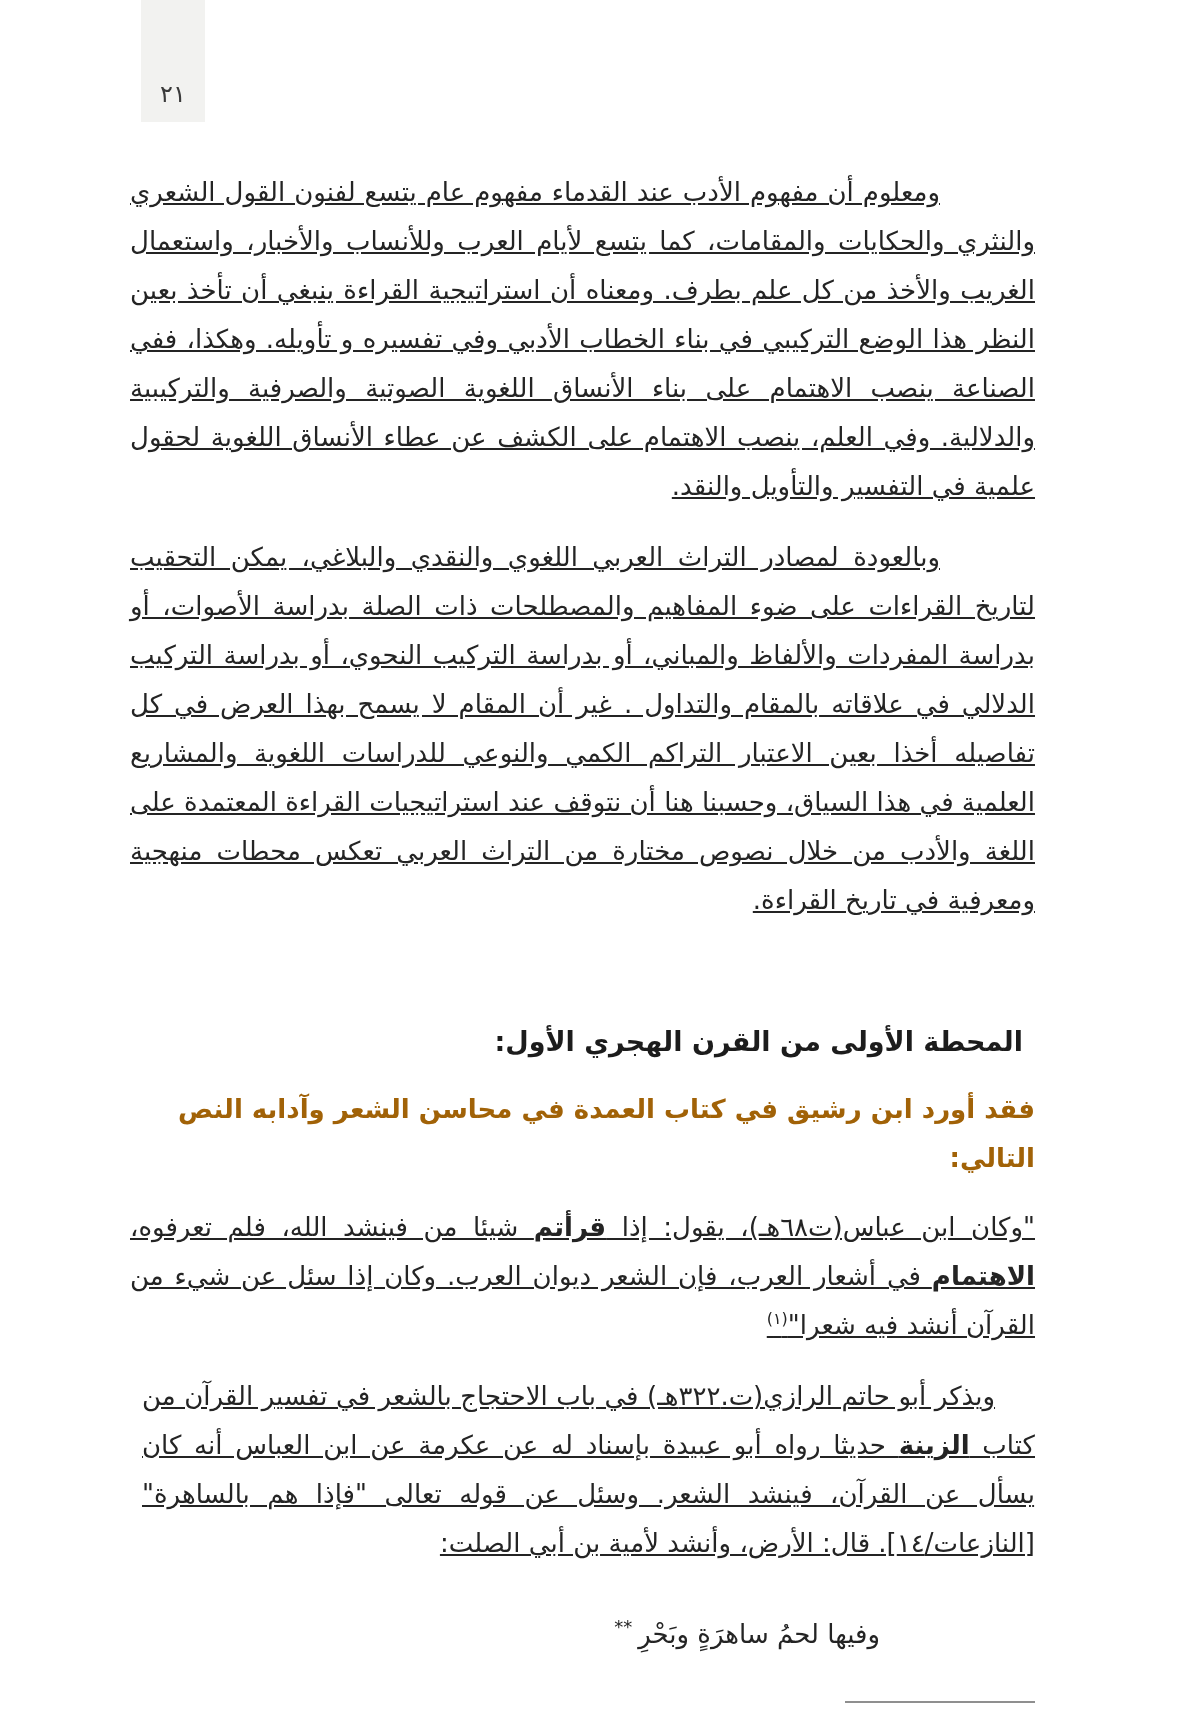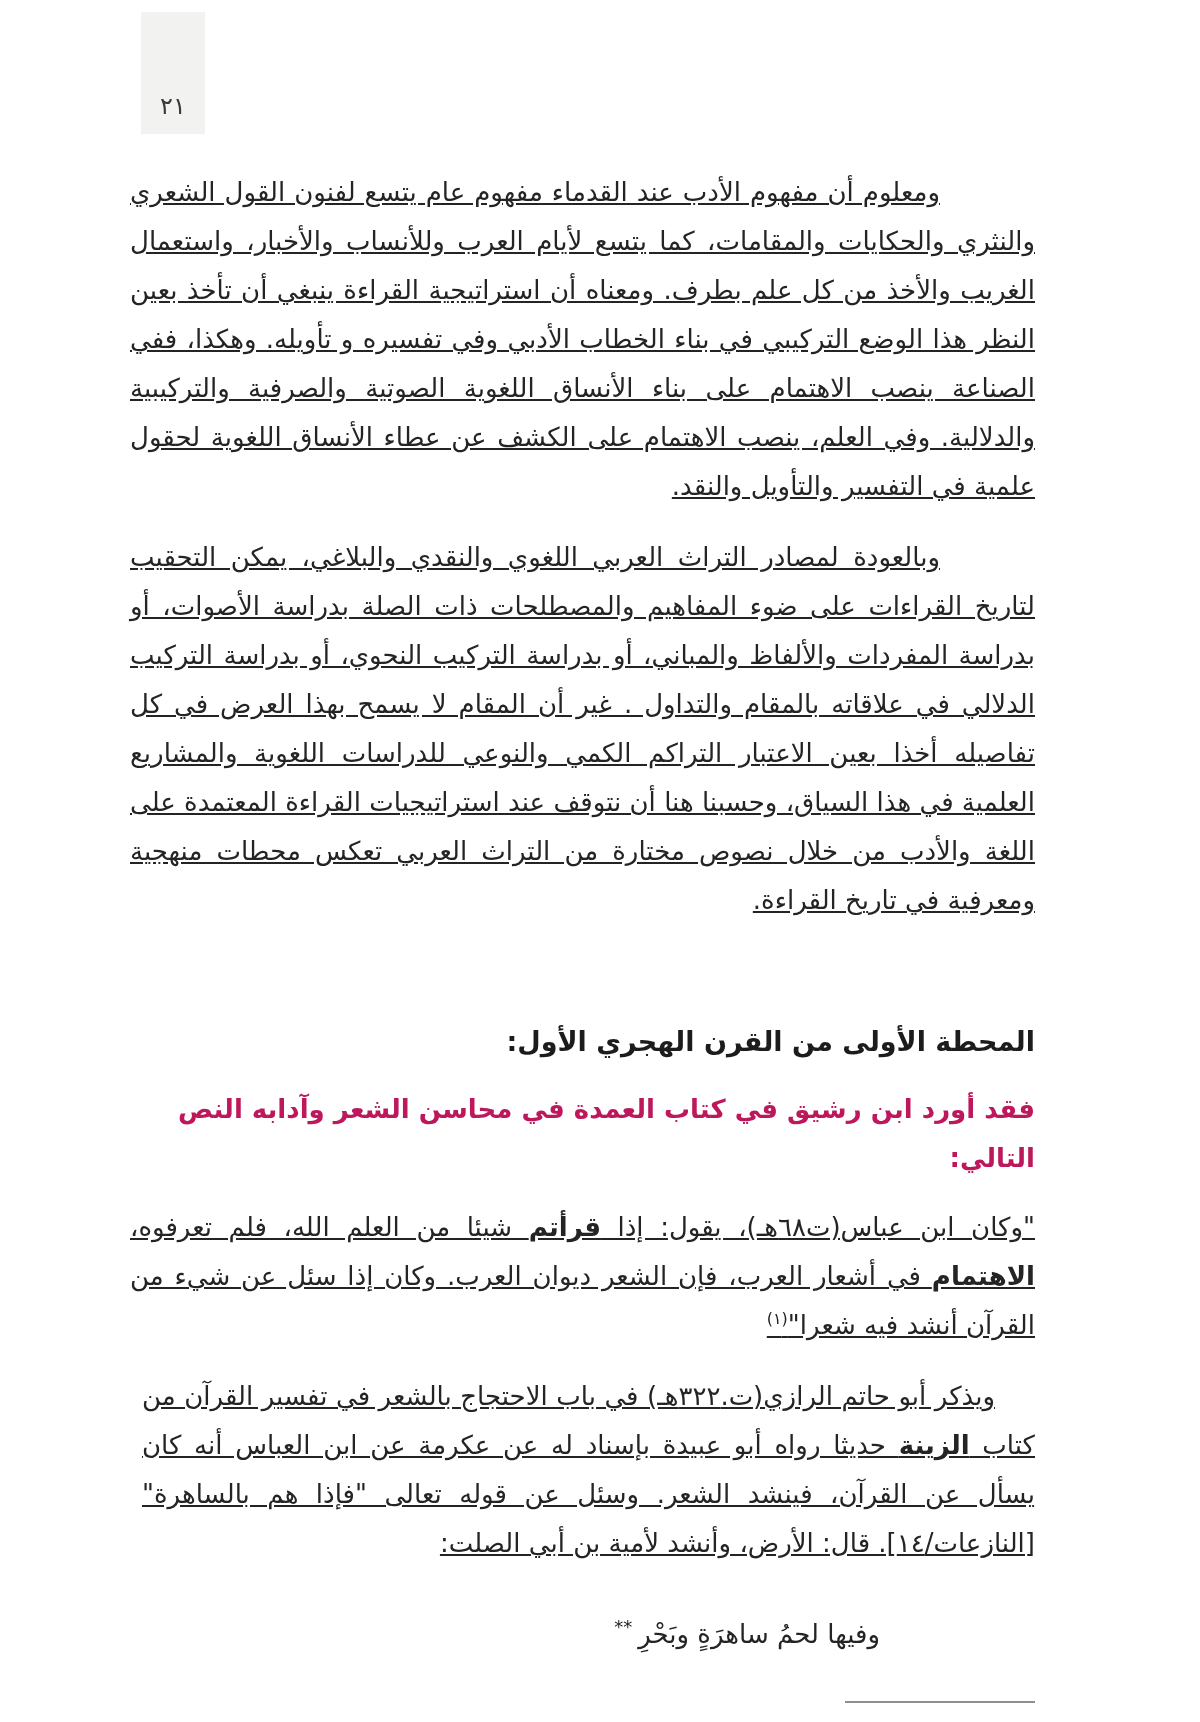--- a/index.html
+++ b/index.html
@@ -6,21 +6,21 @@
   body{
     width:1200px;height:1722px;
     background:#ffffff;
     font-family:"DejaVu Sans", sans-serif;
     color:#222222;
     position:relative;
     overflow:hidden;
   }
   .pagenum-box{
     position:absolute;
-    left:141px;top:12px;
+    left:141px;top:0;
     width:64px;height:122px;
     background:#f2f2f0;
     display:flex;align-items:flex-end;justify-content:center;
     padding-bottom:14px;box-sizing:border-box;
   }
   .pagenum{
     font-size:24px;color:#3a3a3a;letter-spacing:4px;
   }
   .content{
     direction:rtl;
@@ -34,29 +34,29 @@
     margin:0 0 22px 0;
     color:#242424;
     text-decoration:underline;
   }
   .indent-lg{text-indent:95px;}
   .indent-sm{text-indent:40px;margin-left:12px;}
   .heading{
     font-size:27px;
     font-weight:bold;
     line-height:50px;
-    margin:92px 0 18px 0;
+    margin:92px 12px 18px 0;
     color:#1c1c1c;
   }
   .lead{
     font-size:26px;
     font-weight:bold;
     line-height:49px;
     margin:0 0 20px 0;
-    color:#be185d;
+    color:#a16207;
   }
   .bold{font-weight:bold;}
   .sup{
     font-size:16px;
     vertical-align:super;
     line-height:0;
   }
   .verse{
     font-size:26px;
     line-height:49px;
@@ -96,21 +96,21 @@
 <div class="content">
 
   <p class="para indent-lg">ومعلوم أن مفهوم الأدب عند القدماء مفهوم عام يتسع لفنون القول الشعري والنثري والحكايات والمقامات، كما يتسع لأيام العرب وللأنساب والأخبار، واستعمال الغريب والأخذ من كل علم بطرف. ومعناه أن استراتيجية القراءة ينبغي أن تأخذ بعين النظر هذا الوضع التركيبي في بناء الخطاب الأدبي وفي تفسيره و تأويله. وهكذا، ففي الصناعة ينصب الاهتمام على بناء الأنساق اللغوية الصوتية والصرفية والتركيبية والدلالية. وفي العلم، ينصب الاهتمام على الكشف عن عطاء الأنساق اللغوية لحقول علمية في التفسير والتأويل والنقد.</p>
 
   <p class="para indent-lg">وبالعودة لمصادر التراث العربي اللغوي والنقدي والبلاغي، يمكن التحقيب لتاريخ القراءات على ضوء المفاهيم والمصطلحات ذات الصلة بدراسة الأصوات، أو بدراسة المفردات والألفاظ والمباني، أو بدراسة التركيب النحوي، أو بدراسة التركيب الدلالي في علاقاته بالمقام والتداول . غير أن المقام لا يسمح بهذا العرض في كل تفاصيله أخذا بعين الاعتبار التراكم الكمي والنوعي للدراسات اللغوية والمشاريع العلمية في هذا السياق، وحسبنا هنا أن نتوقف عند استراتيجيات القراءة المعتمدة على اللغة والأدب من خلال نصوص مختارة من التراث العربي تعكس محطات منهجية ومعرفية في تاريخ القراءة.</p>
 
   <h2 class="heading">المحطة الأولى من القرن الهجري الأول:</h2>
 
   <p class="lead">فقد أورد ابن رشيق في كتاب العمدة في محاسن الشعر وآدابه النص التالي:</p>
 
-  <p class="para"><span>"وكان ابن عباس(ت٦٨هـ)، يقول: إذا </span><span class="bold">قرأتم</span><span> شيئا من العلم الله، فلم تعرفوه، </span><span class="bold">الاهتمام</span><span> في أشعار العرب، فإن الشعر ديوان العرب. وكان إذا سئل عن شيء من القرآن أنشد فيه شعرا"</span><span class="sup">(١)</span></p>
+  <p class="para"><span>"وكان ابن عباس(ت٦٨هـ)، يقول: إذا </span><span class="bold">قرأتم</span><span> شيئا من فينشد الله، فلم تعرفوه، </span><span class="bold">الاهتمام</span><span> في أشعار العرب، فإن الشعر ديوان العرب. وكان إذا سئل عن شيء من القرآن أنشد فيه شعرا"</span><span class="sup">(١)</span></p>
 
   <p class="para indent-sm"><span>ويذكر أبو حاتم الرازي(ت.٣٢٢هـ) في باب الاحتجاج بالشعر في تفسير القرآن من كتاب </span><span class="bold">الزينة</span><span> حديثا رواه أبو عبيدة بإسناد له عن عكرمة عن ابن العباس أنه كان يسأل عن القرآن، فينشد الشعر. وسئل عن قوله تعالى "فإذا هم بالساهرة" [النازعات/١٤]. قال: الأرض، وأنشد لأمية بن أبي الصلت:</span></p>
 
   <p class="verse"><span>وفيها لحمُ ساهرَةٍ وبَحْرِ</span><span class="verse-marker">**</span></p>
 
   <div class="footnote-sep"></div>
 
   <div class="footnote">
     <span class="fn-num">١</span>
     <div class="fn-text">العمدة:١/٩٠-٩١. وأبو العباس عبد الله بن العباس بن عبد المطلب القرشي الهاشمي، صحابي، فقيه وعالم بأيام العرب وأنسابهم وأشعارهم. لازم الرسول صلى الله عليه وسلم وروى عنه. توفي بالطائف نحو ٦٨ هج.(المحقق. هامش الصفحة ٩٠)</div>

